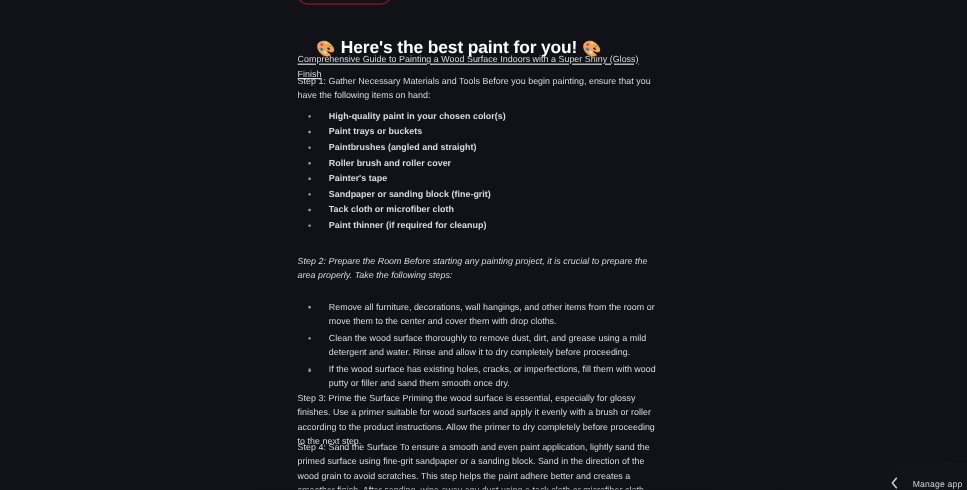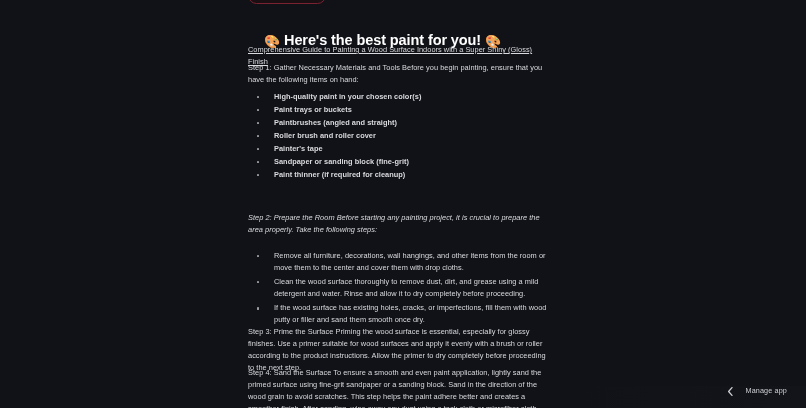--- a/index.html
+++ b/index.html
@@ -102,23 +102,23 @@
     border-radius: 0.4px;
   }
 
   
   .manage-bar {
     position: absolute;
     right: 0;
     bottom: 0;
     height: 22px;
     display: flex;
-    align-items: flex-start;
+    align-items: flex-end;
     justify-content: flex-end;
-    padding-right: 19px;
+    padding-right: 4px;
     gap: 11px;
     background: linear-gradient(to right, rgba(17,18,23,0) 0%, #121318 40%, #131419 100%);
     width: 220px;
   }
   .chev-btn {
     width: 9px;
     height: 11px;
     display: flex;
     align-items: center;
     justify-content: center;
@@ -154,20 +154,21 @@
 
     <div class="para" style="top:62px;">Step 1: Gather Necessary Materials and Tools Before you begin painting, ensure that you have the following items on hand:</div>
 
     <ul class="bullets tight" style="top:91px;">
       <li>High-quality paint in your chosen color(s)</li>
       <li>Paint trays or buckets</li>
       <li>Paintbrushes (angled and straight)</li>
       <li>Roller brush and roller cover</li>
       <li>Painter's tape</li>
       <li>Sandpaper or sanding block (fine-grit)</li>
+      <li>Tack cloth or microfiber cloth</li>
       <li>Paint thinner (if required for cleanup)</li>
     </ul>
 
     <div class="para" style="top:212px;font-style:italic;">Step 2: Prepare the Room Before starting any painting project, it is crucial to prepare the area properly. Take the following steps:</div>
 
     <ul class="bullets loose" style="top:250px;">
       <li>Remove all furniture, decorations, wall hangings, and other items from the room or move them to the center and cover them with drop cloths.</li>
       <li>Clean the wood surface thoroughly to remove dust, dirt, and grease using a mild detergent and water. Rinse and allow it to dry completely before proceeding.</li>
       <li>If the wood surface has existing holes, cracks, or imperfections, fill them with wood putty or filler and sand them smooth once dry.</li>
     </ul>

